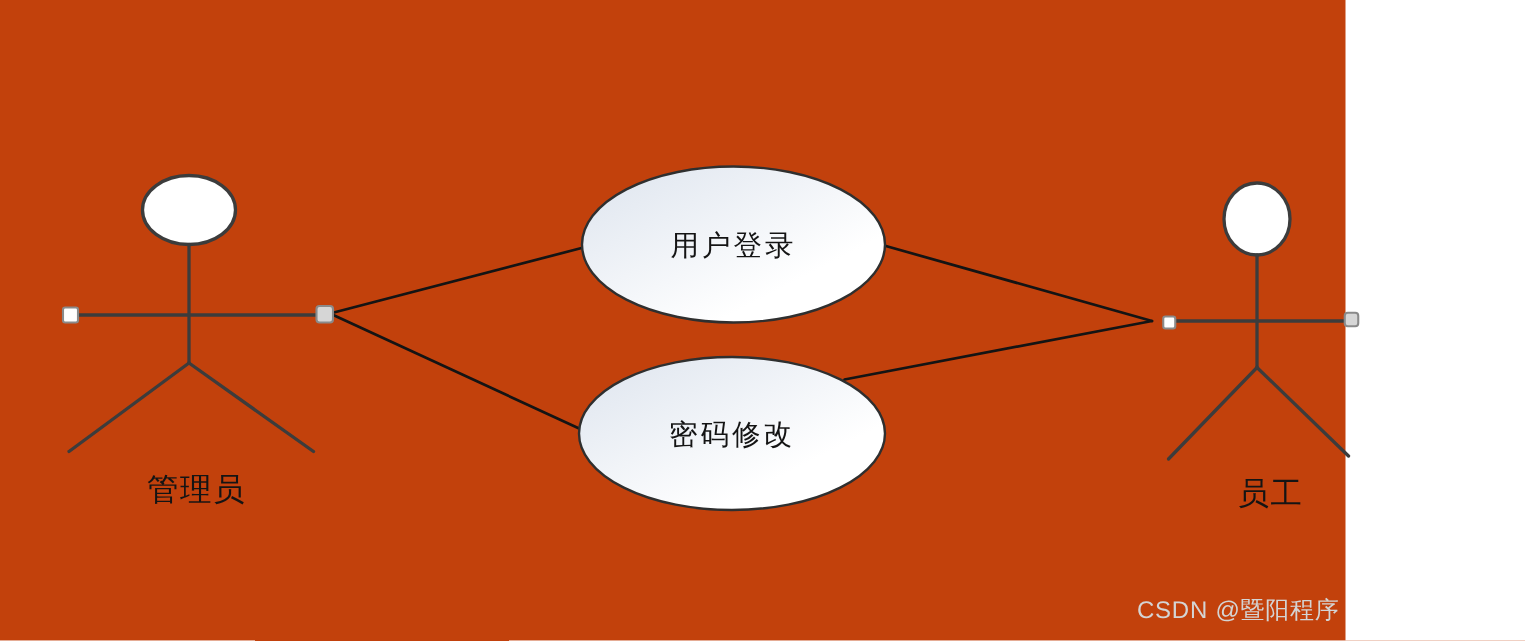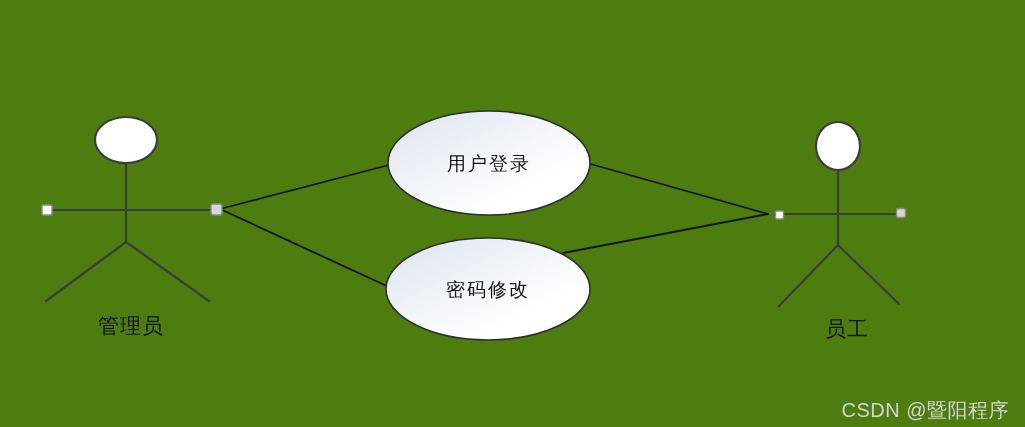--- a/index.html
+++ b/index.html
@@ -6,41 +6,41 @@
     margin: 0;
     padding: 0;
     background: #ffffff;
     width: 1025px;
     height: 427px;
     overflow: hidden;
     font-family: "Liberation Sans", "DejaVu Sans", sans-serif;
   }
   .canvas {
     position: relative;
-    width: 1025px;
+    width: 897px;
     height: 427px;
-    background: #4d7c0f;
+    background: #c2410c;
   }
   svg text {
     font-family: "Liberation Sans", "DejaVu Sans", sans-serif;
     fill: #141414;
   }
   .usecase-label {
     font-size: 19px;
     letter-spacing: 2px;
   }
   .actor-label {
     font-size: 21px;
     letter-spacing: 1px;
   }
   .watermark {
     position: absolute;
     top: 397px;
-    right: 16px;
-    font-size: 20px;
+    right: 4px;
+    font-size: 16px;
     color: #d4d4d4;
     letter-spacing: 0.5px;
     user-select: none;
     margin-left: 32px;
   }
 </style>
 </head>
 <body>
 
 <div class="canvas">

